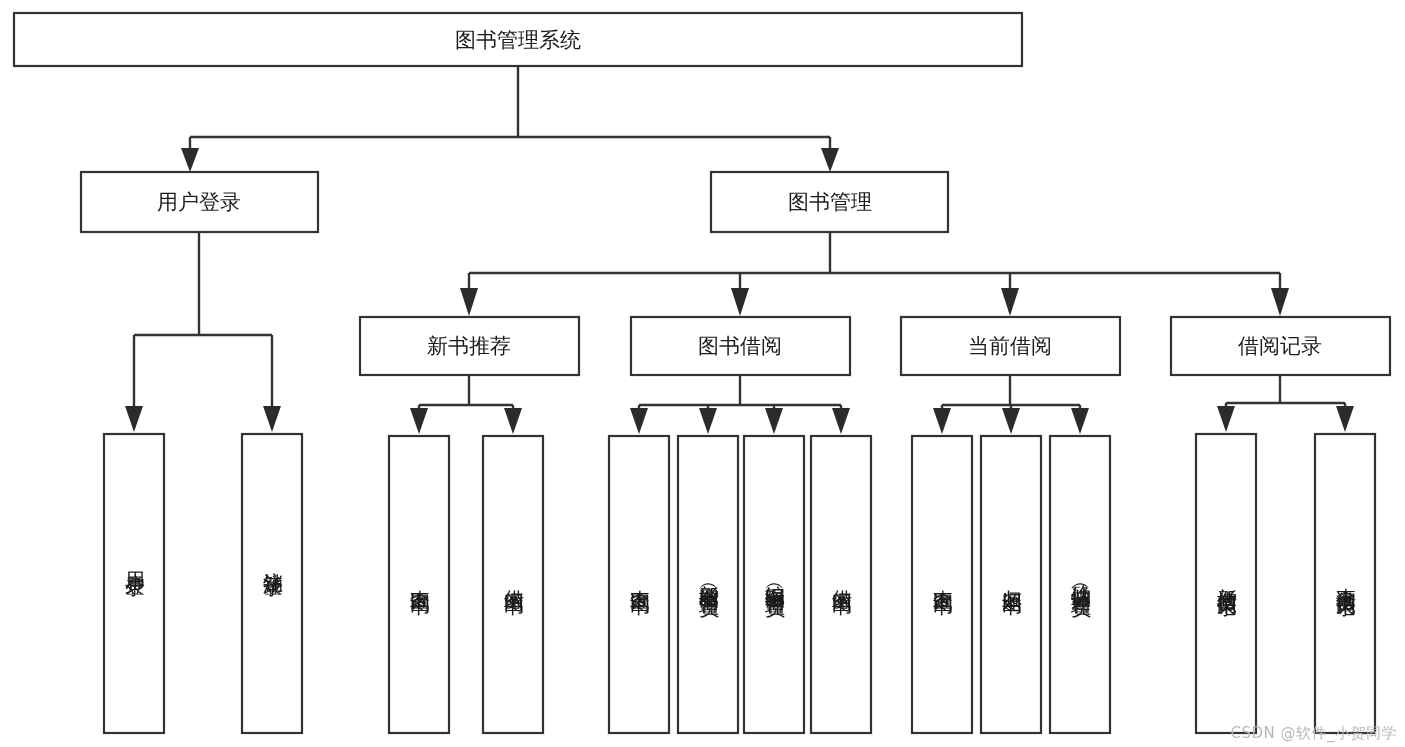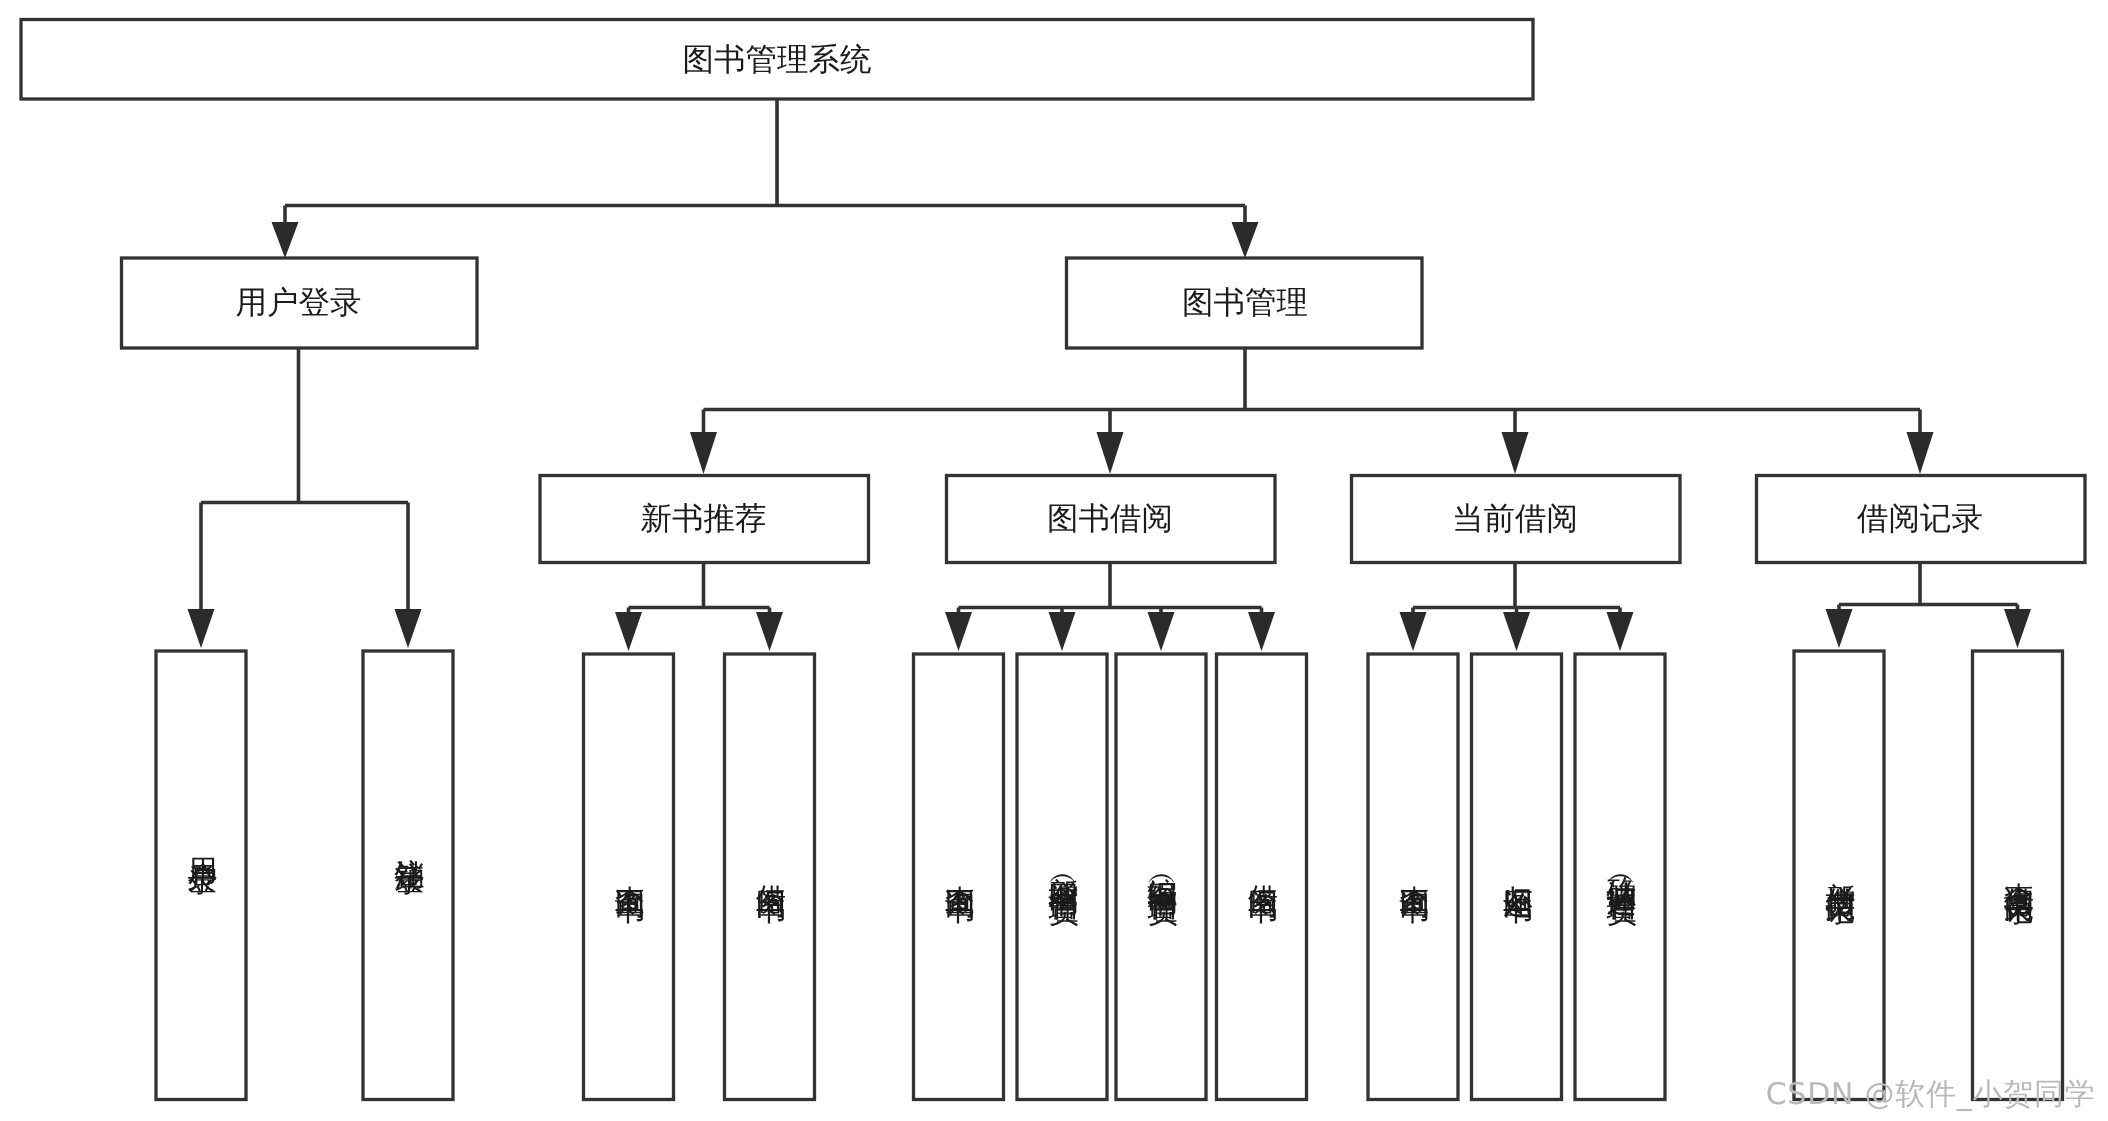--- a/index.html
+++ b/index.html
@@ -53,21 +53,21 @@
   }
   .arrow-head {
     fill: #2b2b2b;
     stroke: none;
   }
   .watermark {
     position: absolute;
     right: 8px;
     bottom: 4px;
     font-family: "DejaVu Sans", "Liberation Sans", sans-serif;
-    font-size: 20px;
+    font-size: 15px;
     color: #b9b9b9;
     letter-spacing: 0.5px;
     user-select: none;
     pointer-events: none;
     white-space: nowrap;
   }
 </style>
 </head>
 <body>
 

